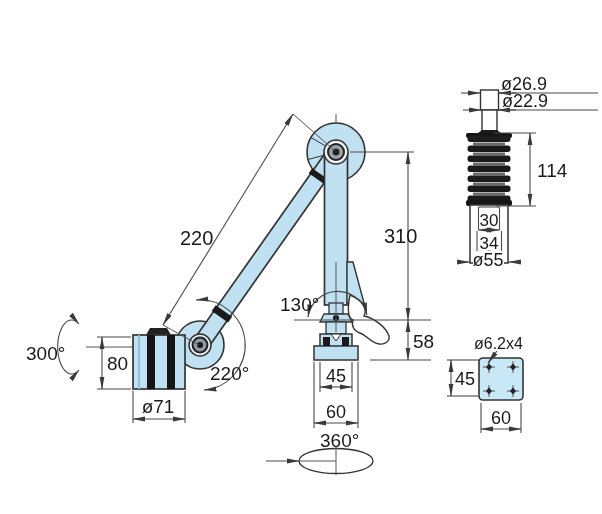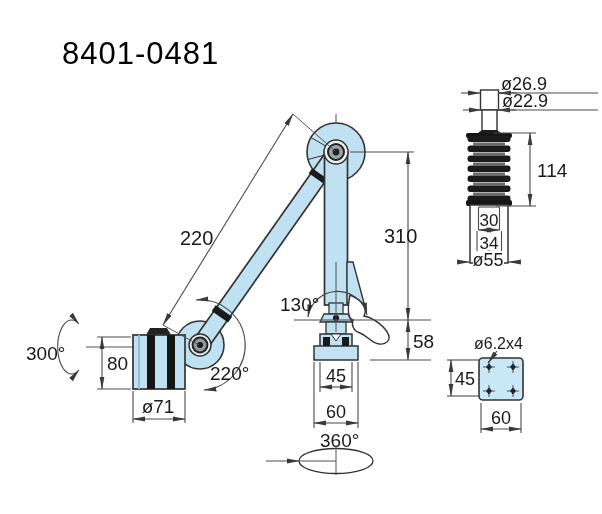--- a/index.html
+++ b/index.html
@@ -10,21 +10,20 @@
   svg{position:absolute;left:0;top:0;}
   svg text{font-family:"Liberation Sans",sans-serif;fill:#1a1a1a;}
   .dim{stroke:#4a4a4a;stroke-width:1.1;fill:none;}
   .thin{stroke:#555;stroke-width:1;fill:none;}
 </style>
 </head>
 <body>
 
 <div class="canvas">
 
-  <div class="title">8401-0481</div>
 
   <svg width="602" height="514" viewBox="0 0 602 514">
     <defs>
       <marker id="aE" viewBox="0 0 12 6" refX="11.5" refY="3" markerWidth="13" markerHeight="6.5" orient="auto" markerUnits="userSpaceOnUse">
         <path d="M0,0.7 L12,3 L0,5.3 Z" fill="#3a3a3a"></path>
       </marker>
       <marker id="aS" viewBox="0 0 12 6" refX="0.5" refY="3" markerWidth="13" markerHeight="6.5" orient="auto" markerUnits="userSpaceOnUse">
         <path d="M12,0.7 L0,3 L12,5.3 Z" fill="#3a3a3a"></path>
       </marker>
     </defs>

